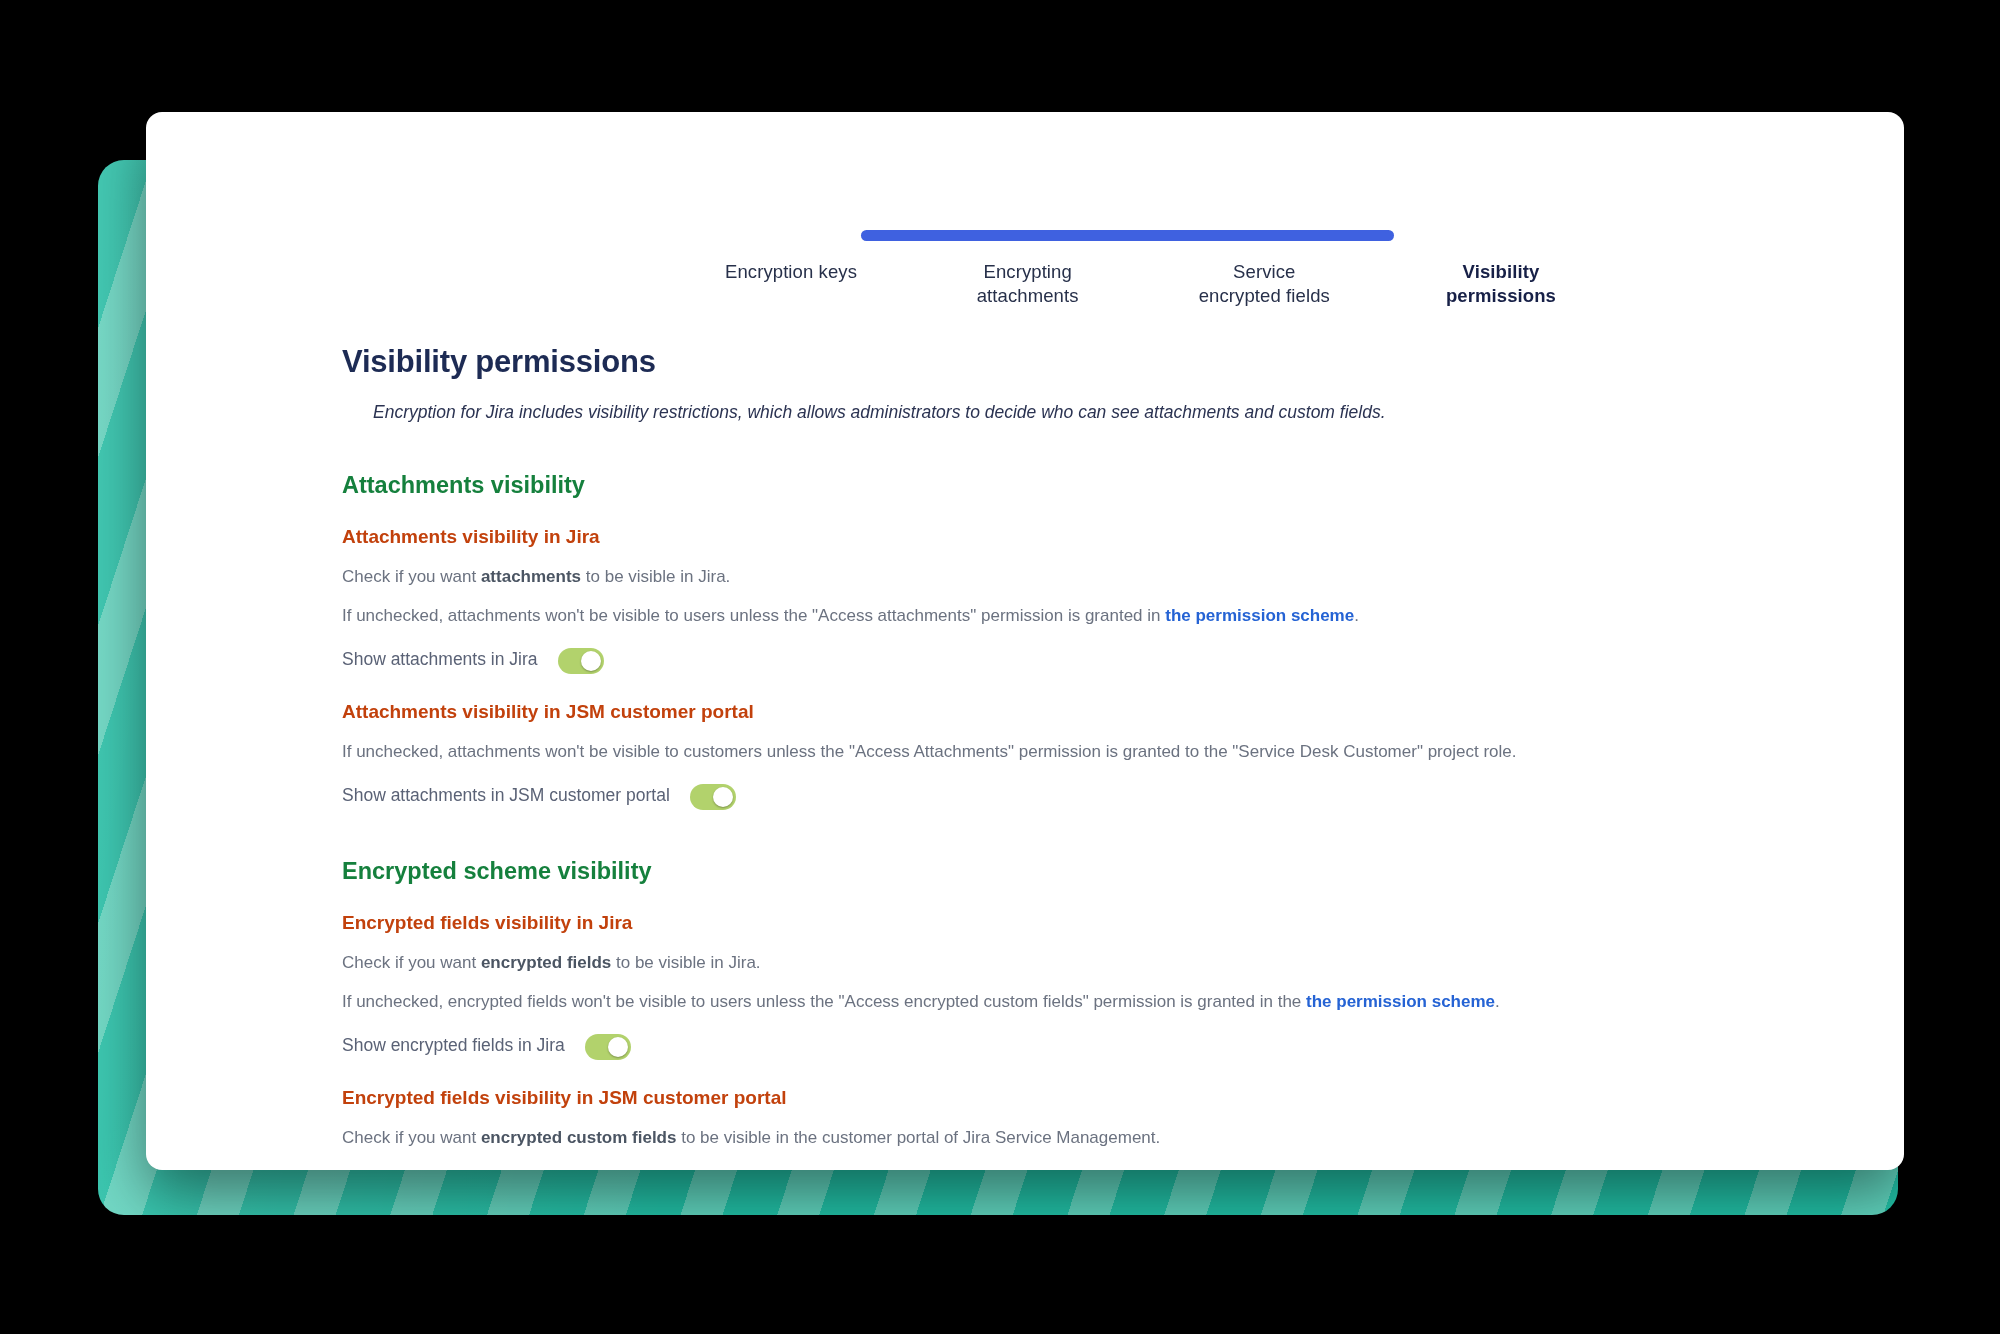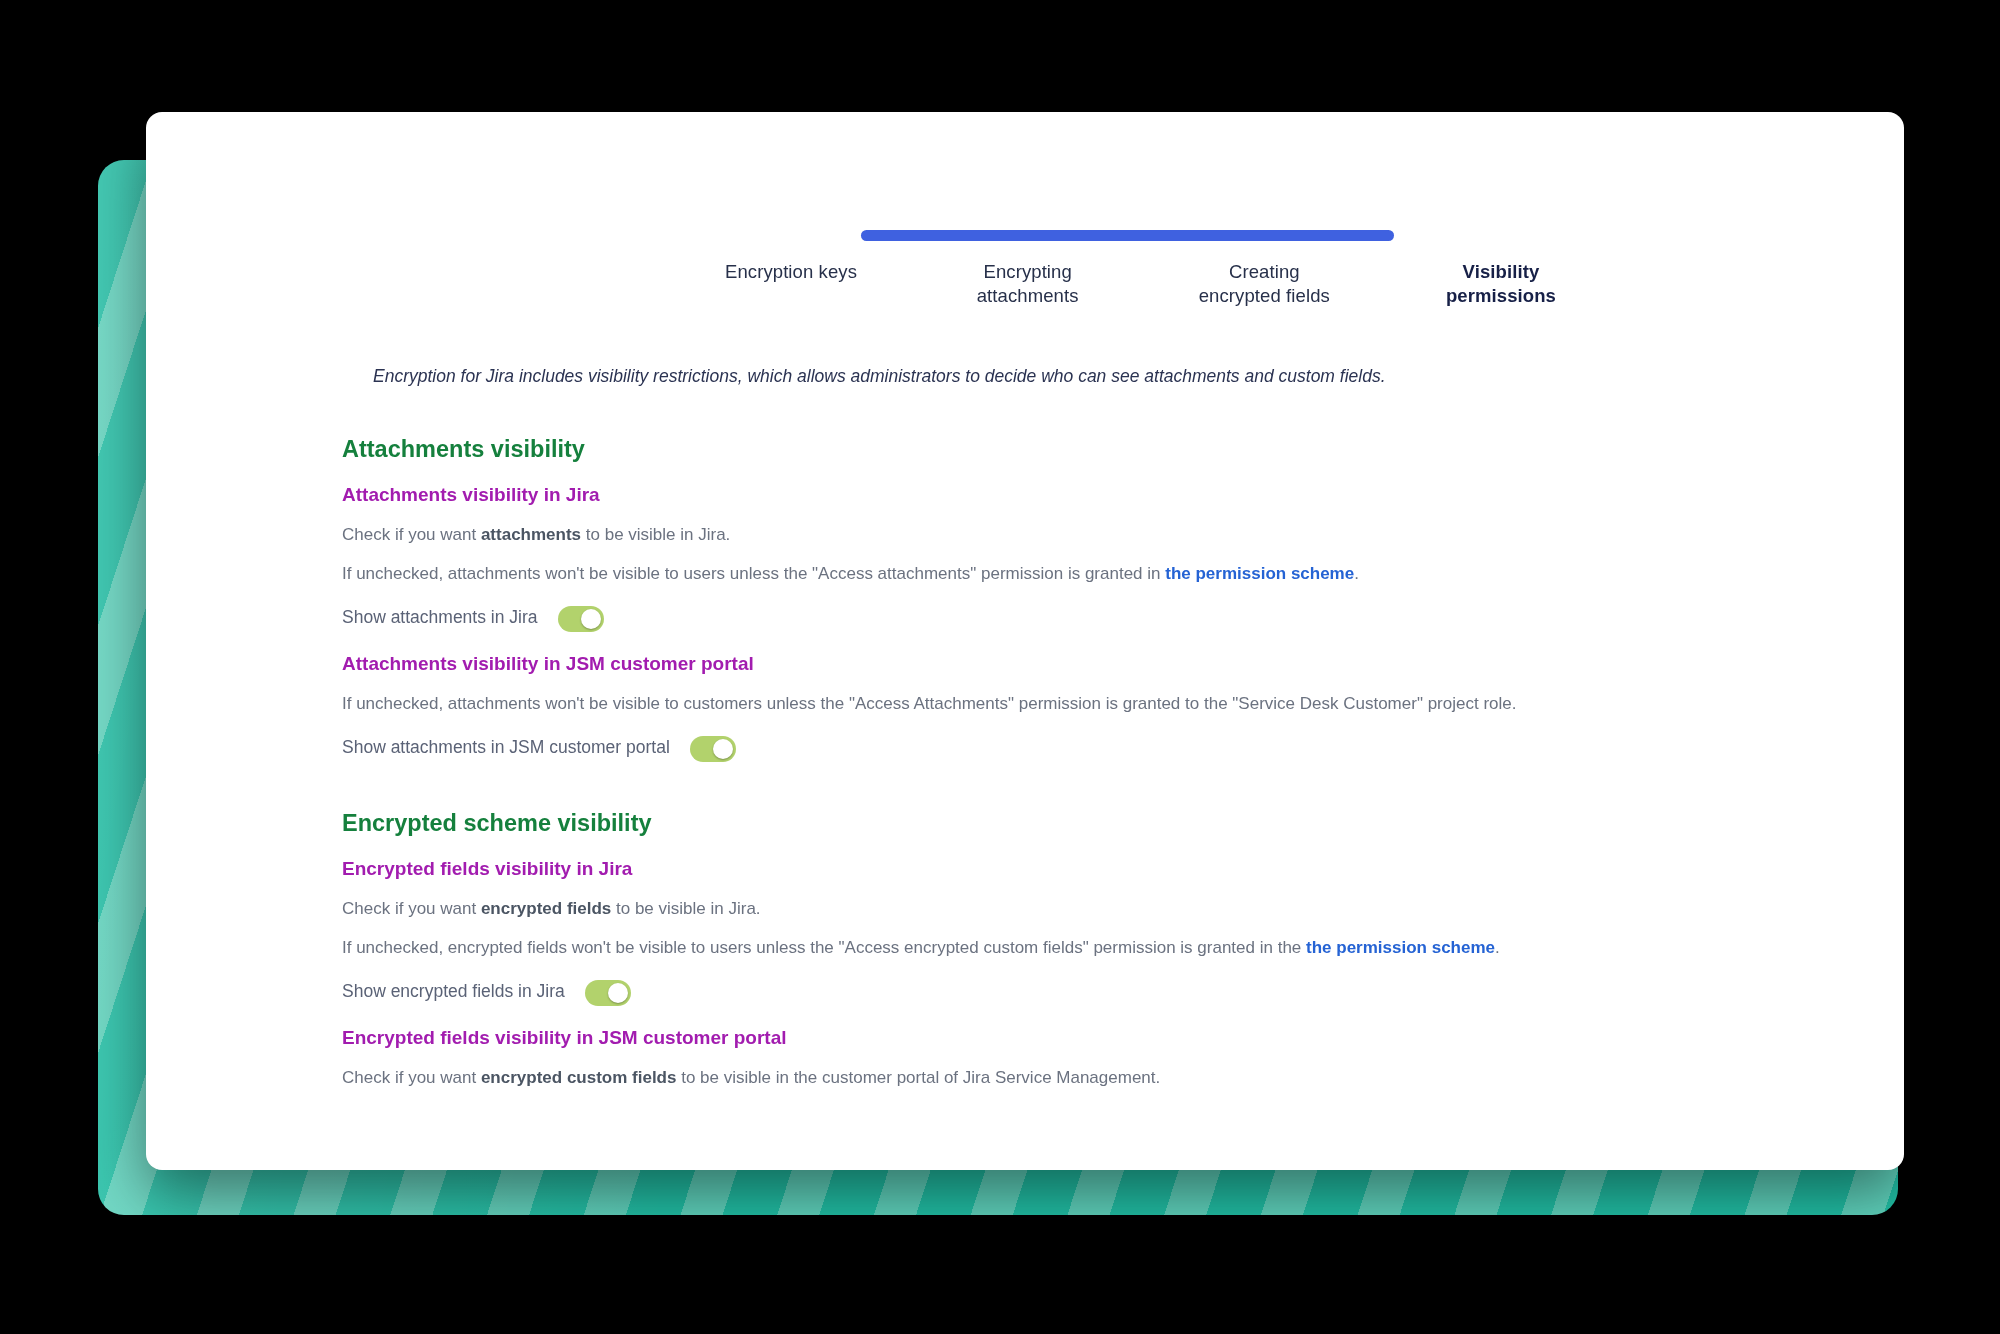--- a/index.html
+++ b/index.html
@@ -139,25 +139,25 @@
 
   h2.section-title {
     margin: 47px 0 0 0;
     font-size: 23.5px;
     line-height: 28px;
     font-weight: bold;
     color: #15803d;
   }
 
   h3.sub-title {
-    margin: 20px 0 0 0;
+    margin: 26px 0 0 0;
     font-size: 19px;
     line-height: 24px;
     font-weight: bold;
-    color: #a21caf;
+    color: #c2410c;
   }
 
   p.desc {
     margin: 17px 0 0 0;
     font-size: 17px;
     line-height: 22px;
     color: #6b7280;
   }
   p.desc b { color: #4b5563; font-weight: bold; }
   p.desc .lnk {
@@ -251,31 +251,32 @@
     <div class="steps">
       <div class="step">
         <span>Encryption keys</span>
         <span class="line2"></span>
       </div>
       <div class="step">
         <span>Encrypting</span>
         <span class="line2">attachments</span>
       </div>
       <div class="step">
-        <span>Creating</span>
+        <span>Service</span>
         <span class="line2">encrypted fields</span>
       </div>
       <div class="step active">
         <span>Visibility</span>
         <span class="line2">permissions</span>
       </div>
     </div>
 
     <div class="content">
 
+      <h1 class="page-title">Visibility permissions</h1>
       <div class="intro">Encryption for Jira includes visibility restrictions, which allows administrators to decide who can see attachments and custom fields.</div>
 
       <h2 class="section-title">Attachments visibility</h2>
 
       <h3 class="sub-title">Attachments visibility in Jira</h3>
       <p class="desc"><span>Check if you want </span><b>attachments</b><span> to be visible in Jira.</span></p>
       <p class="desc"><span>If unchecked, attachments won't be visible to users unless the "Access attachments" permission is granted in </span><a class="lnk" href="#">the permission scheme</a><span>.</span></p>
       <div class="toggle-row">
         <span class="toggle-label">Show attachments in Jira</span>
         <span class="switch on">

